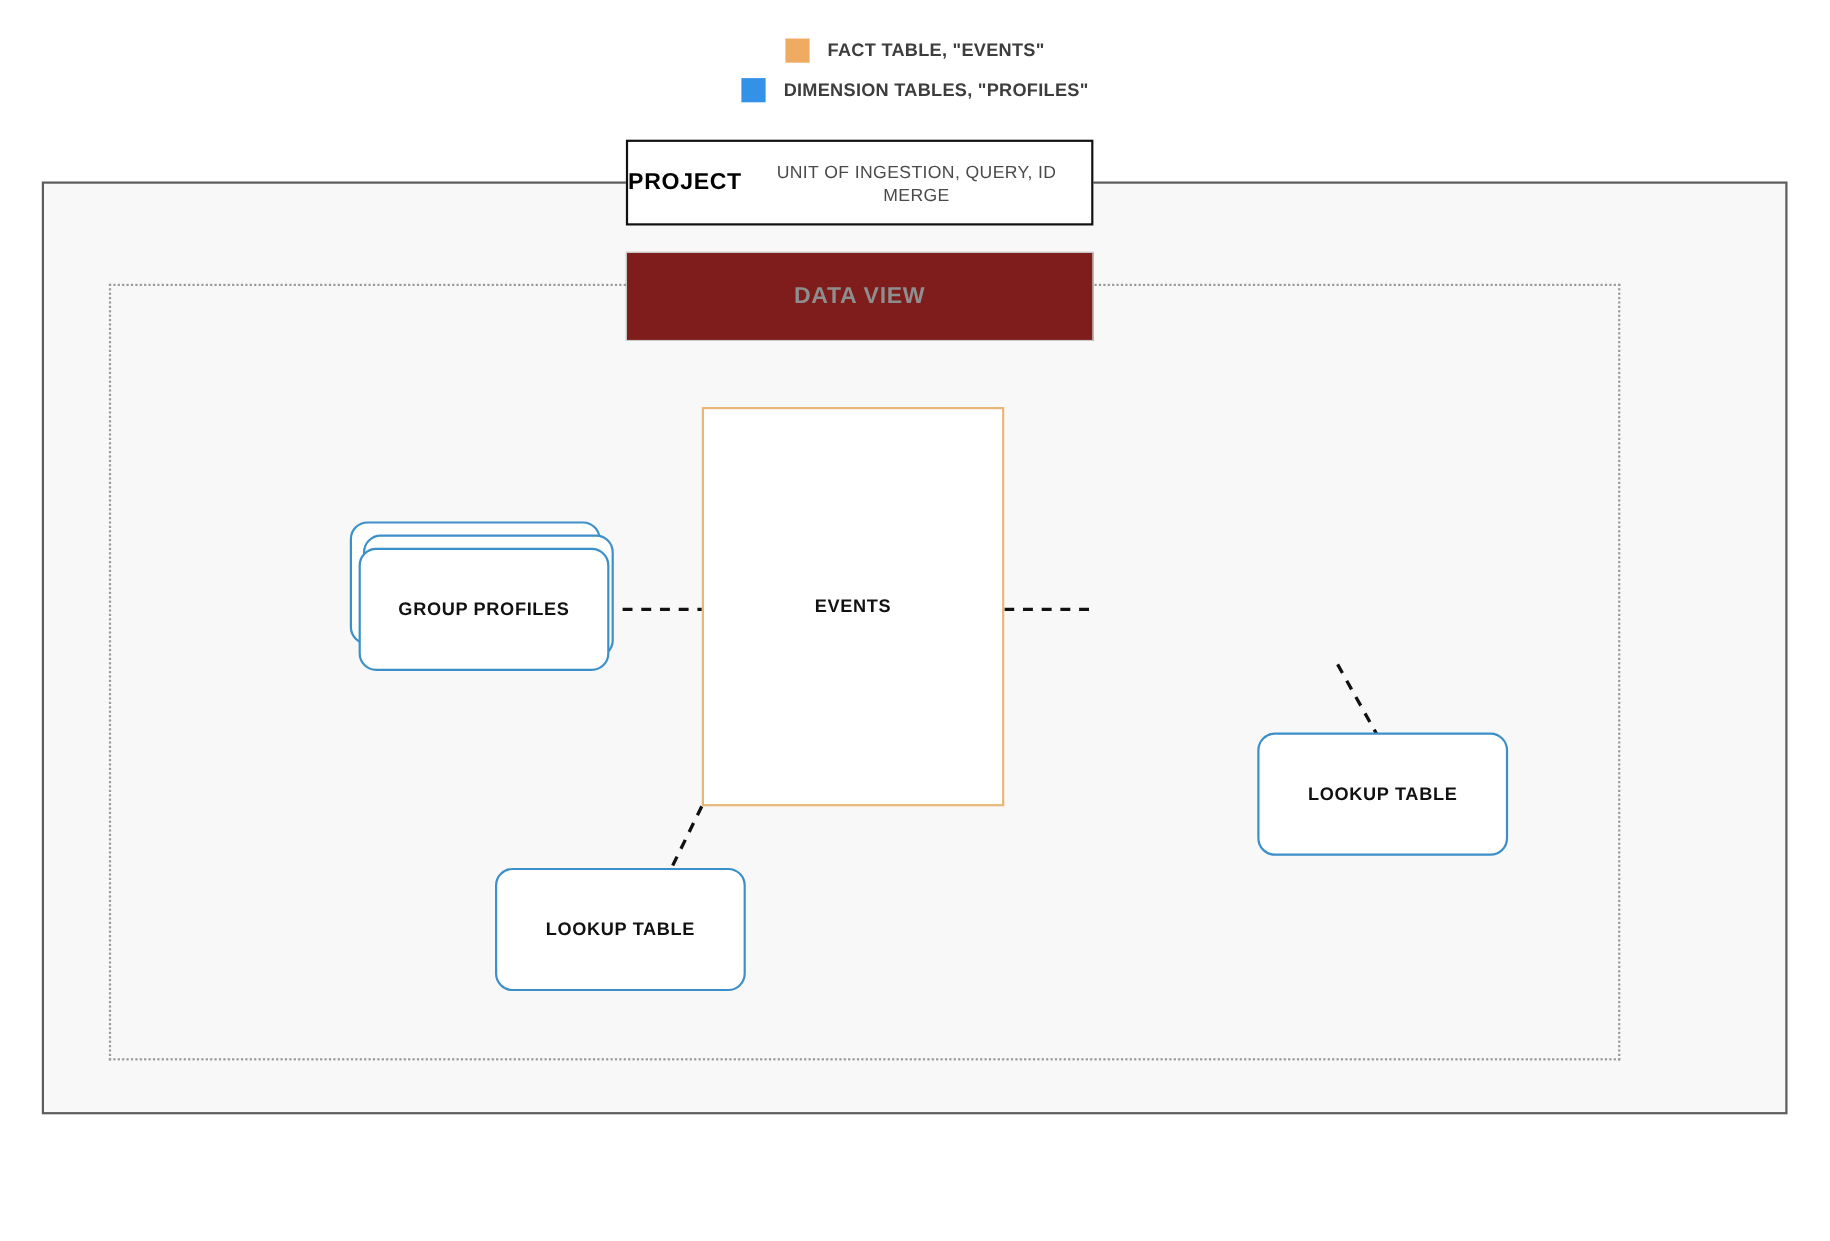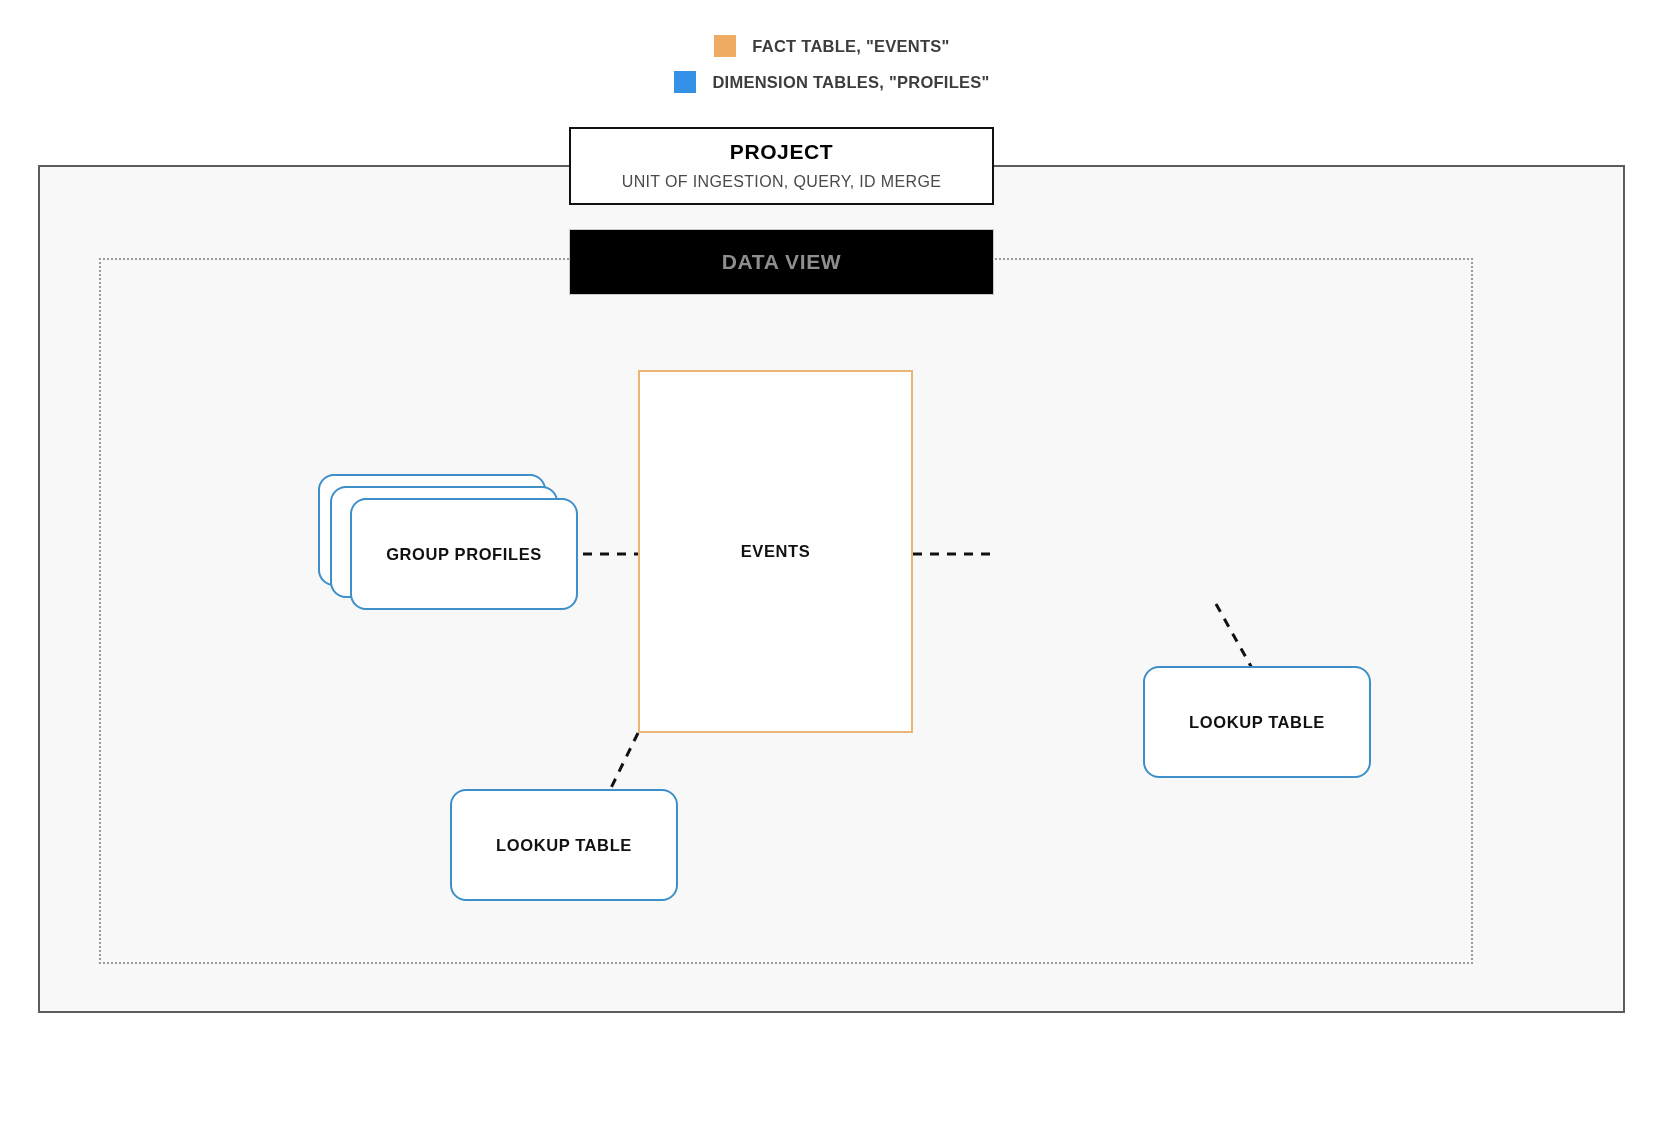--- a/index.html
+++ b/index.html
@@ -74,21 +74,21 @@
     box-sizing: border-box;
   }
 
   
   .header-card {
     position: absolute;
     box-sizing: border-box;
     background: #ffffff;
     text-align: center;
     display: flex;
-    flex-direction: column;
+    flex-direction: row;
     align-items: center;
     justify-content: center;
   }
   .header-card .title {
     font-size: 21px;
     font-weight: bold;
     letter-spacing: 0.6px;
     line-height: 1.25;
   }
   .header-card .subtitle {
@@ -105,23 +105,23 @@
     height: 78px;
     border: 2px solid #111111;
   }
   .project-card .title { color: #000000; }
   .project-card .subtitle { color: #4a4a4a; }
 
   .dataview-card {
     left: 569px;
     top: 229px;
     width: 425px;
-    height: 66px;
+    height: 81px;
     border: 1px solid #c9c9c9;
-    background: #000000;
+    background: #7f1d1d;
     text-align: right;
   }
   .dataview-card .title { color: #8e8e8e; }
   .dataview-card .subtitle { color: #c0c0c0; }
 
   
   .events-box {
     position: absolute;
     left: 638px;
     top: 370px;
@@ -169,21 +169,21 @@
     height: 136px;
   }
   .group-stack .dim-card {
     left: 0;
     top: 0;
     width: 228px;
     height: 112px;
   }
   .group-stack .layer-1 { left: 0px;  top: 0px;  z-index: 1; }
   .group-stack .layer-2 { left: 12px; top: 12px; z-index: 2; }
-  .group-stack .layer-3 { left: 32px; top: 24px; z-index: 3; }
+  .group-stack .layer-3 { left: 8px; top: 24px; z-index: 3; }
 
   .user-profiles-card {
     left: 994px;
     top: 495px;
     width: 226px;
     height: 113px;
   }
   .lookup-left-card {
     left: 450px;
     top: 789px;

